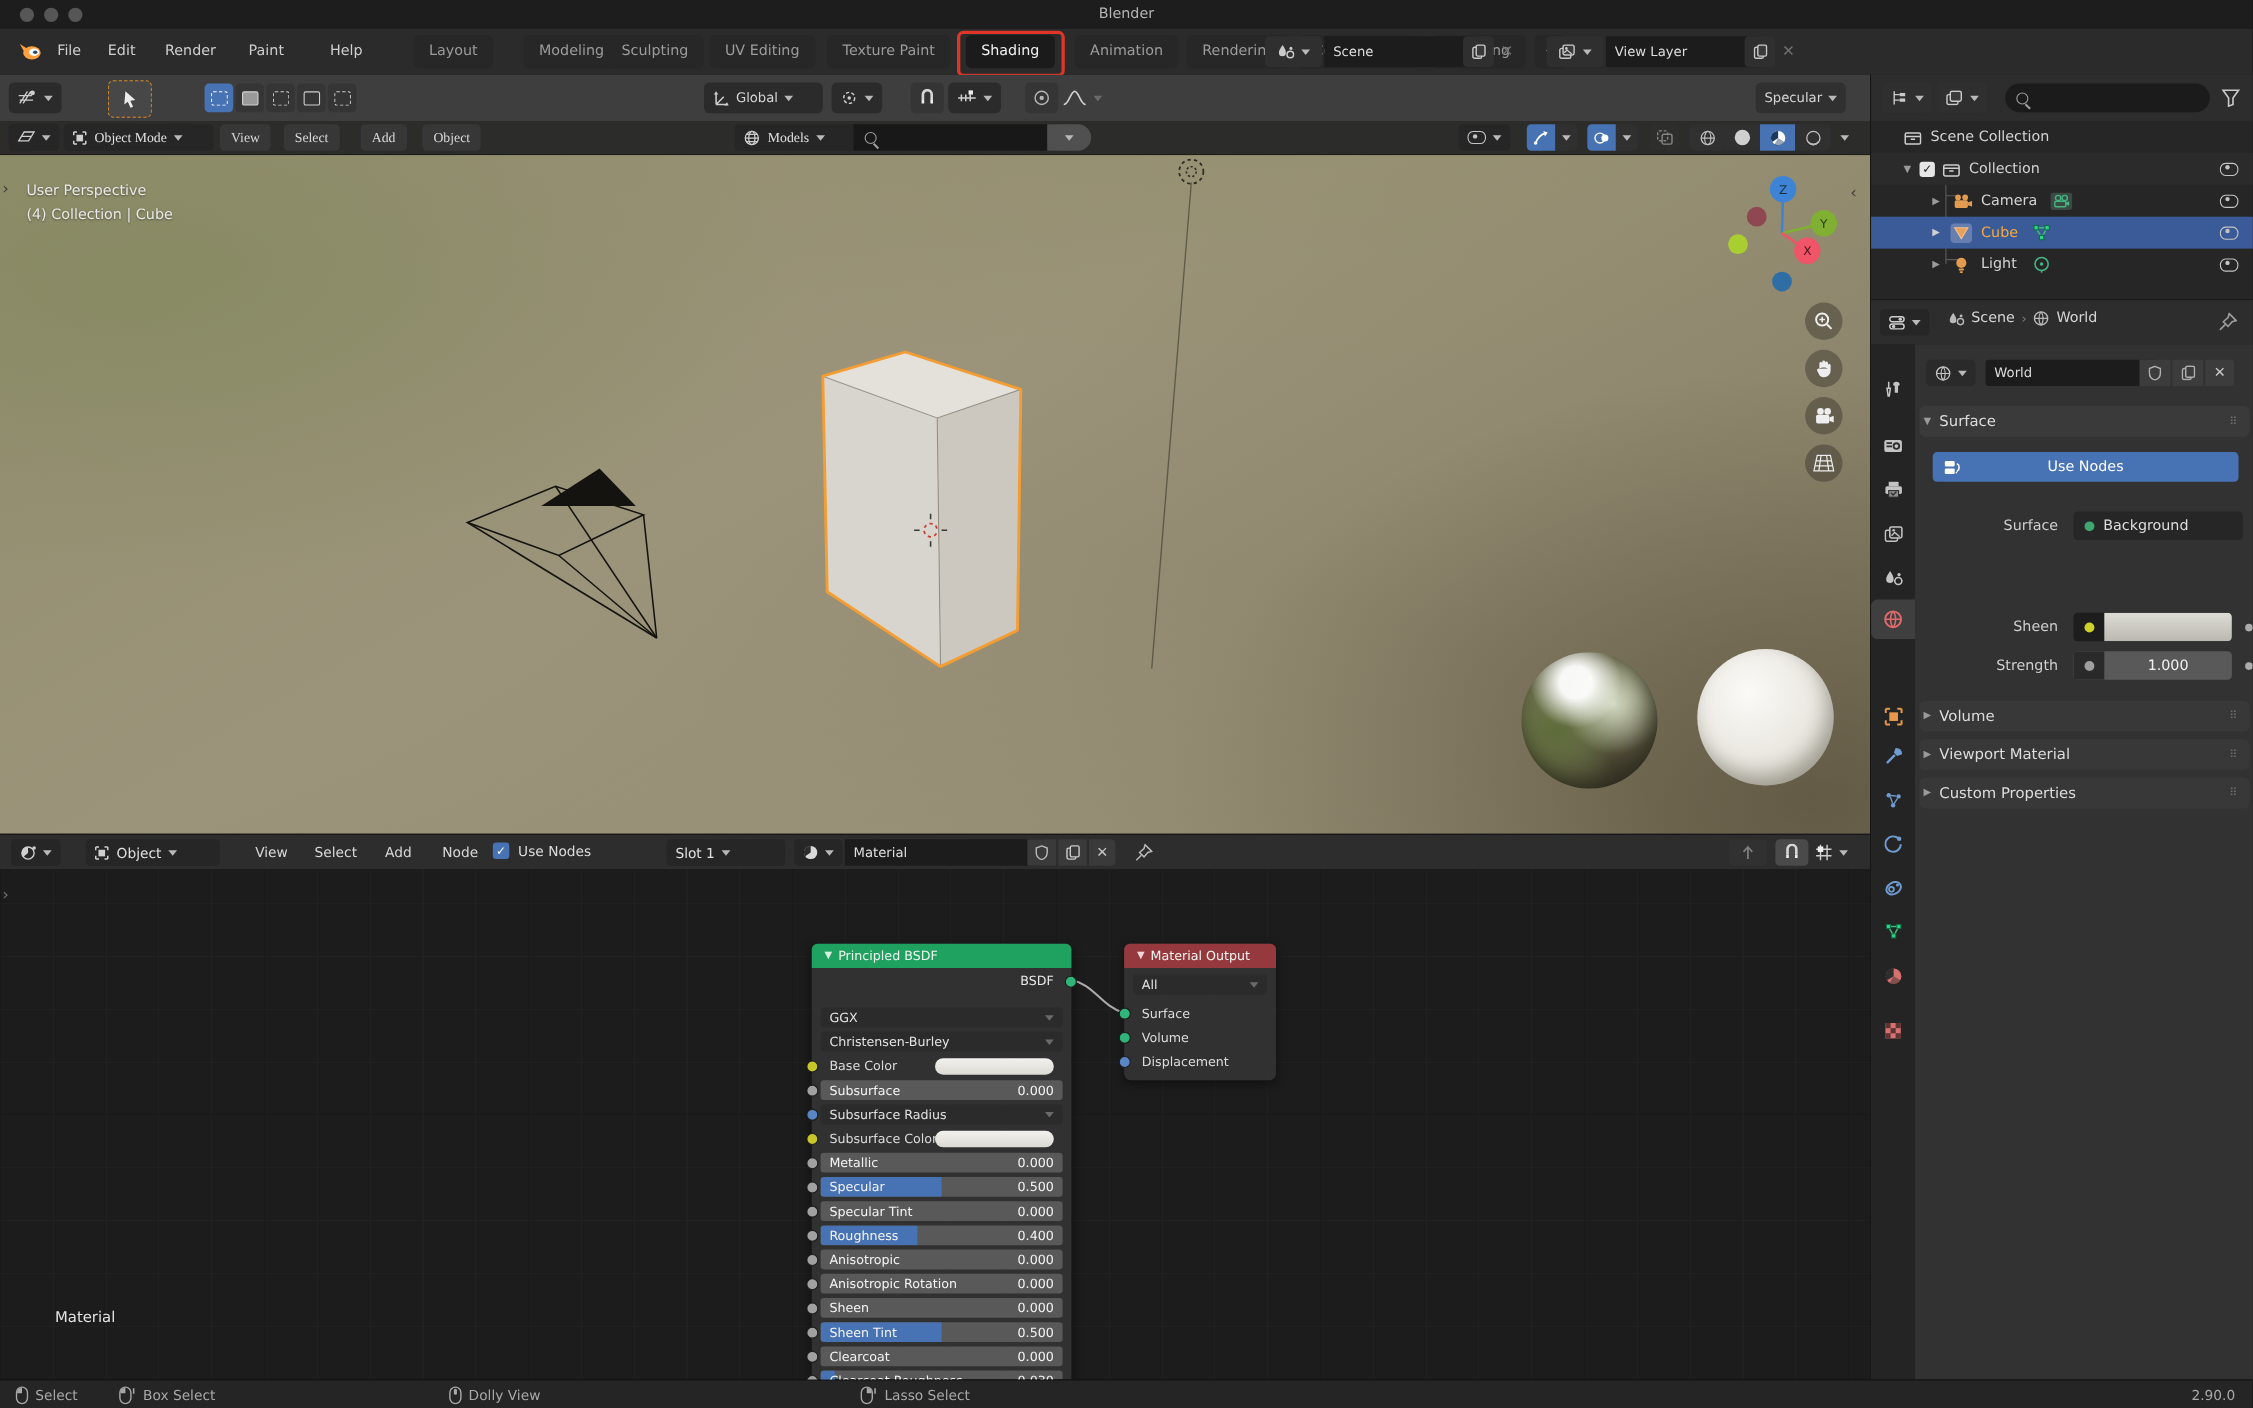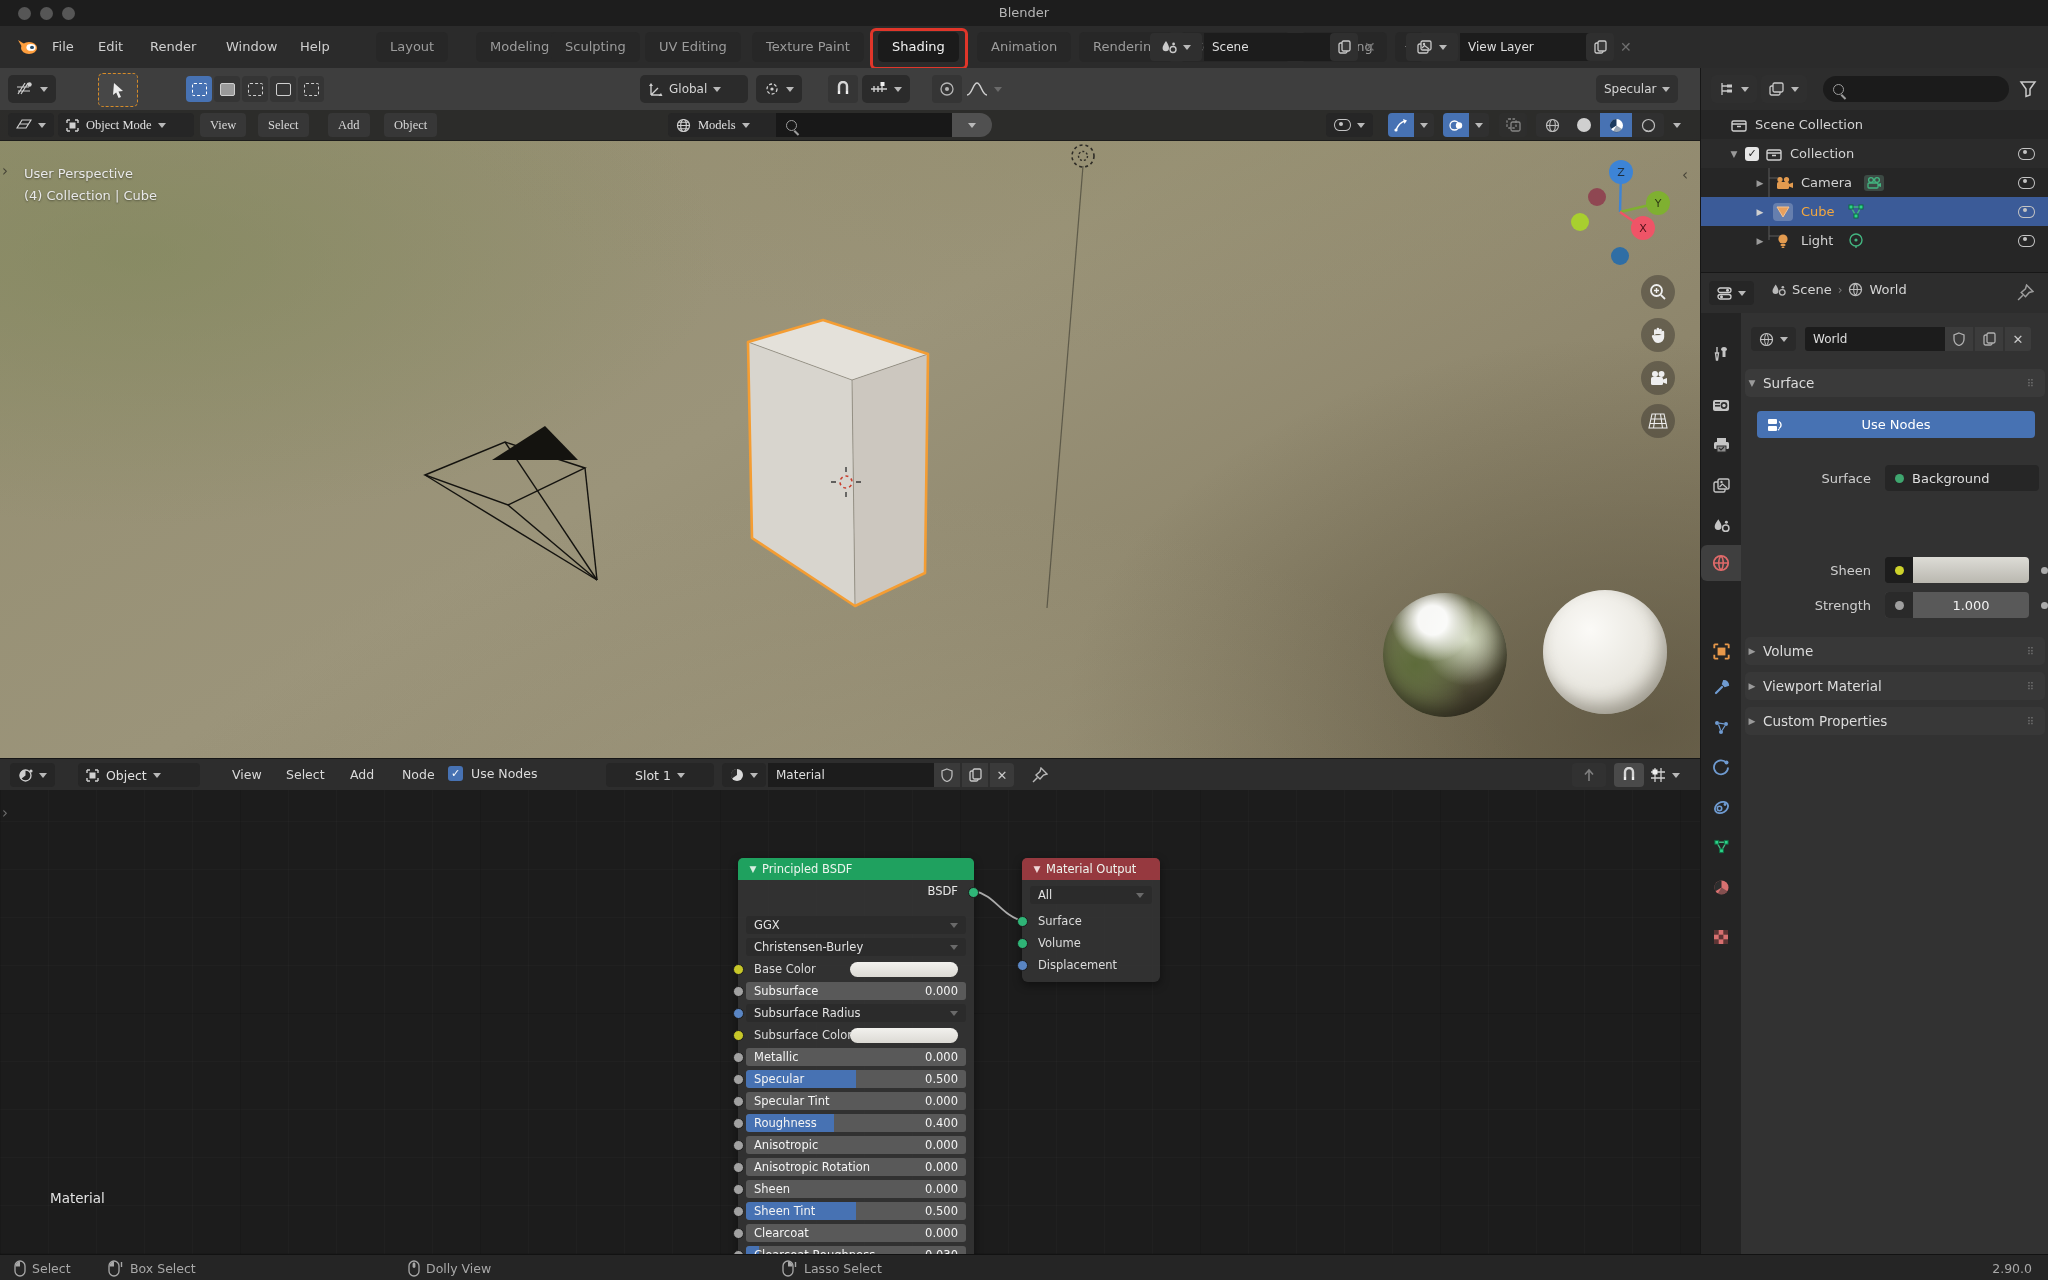--- a/index.html
+++ b/index.html
@@ -105,21 +105,21 @@
 <div id="menubar" class="abs">
   <svg class="abs" style="left:16px;top:10px" width="24" height="22" viewBox="0 0 24 22">
     <ellipse cx="13" cy="12" rx="8" ry="6" fill="#ff9f3e"></ellipse>
     <ellipse cx="15" cy="11.4" rx="4.6" ry="3.4" fill="#fff"></ellipse>
     <ellipse cx="16" cy="11.4" rx="2" ry="1.6" fill="#2a4d69"></ellipse>
     <path d="M2 4 L10 9 L6 11 Z" fill="#ff9f3e"></path>
   </svg>
   <span class="menu-item" style="left:44px">File</span>
   <span class="menu-item" style="left:90px">Edit</span>
   <span class="menu-item" style="left:142px">Render</span>
-  <span class="menu-item" style="left:218px">Window</span>
+  <span class="menu-item" style="left:218px">Paint</span>
   <span class="menu-item" style="left:292px">Help</span>
 
   <span class="wtab" style="left:376px">Layout</span>
   <span class="wtab" style="left:476px">Modeling</span>
   <span class="wtab" style="left:551px">Sculpting</span>
   <span class="wtab" style="left:645px">UV Editing</span>
   <span class="wtab" style="left:752px">Texture Paint</span>
   <span class="wtab active" style="left:878px">Shading</span>
   <div id="tab-highlight" class="abs" style="left:870px;top:2px;width:92px;height:36px"></div>
   <span class="wtab" style="left:977px">Animation</span>
@@ -539,21 +539,21 @@
     <span class="cv"></span>
   </span>
   <span class="hd-menu" style="left:222px;top:4px;background:transparent">View</span>
   <span class="hd-menu" style="left:276px;top:4px;background:transparent">Select</span>
   <span class="hd-menu" style="left:340px;top:4px;background:transparent">Add</span>
   <span class="hd-menu" style="left:392px;top:4px;background:transparent">Node</span>
   <span class="abs row" style="left:448px;top:7px">
     <span style="width:15px;height:15px;background:#4772b3;border-radius:3px;color:#fff;font-size:11px;line-height:15px;text-align:center;font-weight:bold">✓</span>
     <span style="margin-left:8px;color:#dcdcdc;font-size:12.5px">Use Nodes</span>
   </span>
-  <span class="hd-drop" style="left:606px;top:4px;width:92px;justify-content:center">
+  <span class="hd-drop" style="left:606px;top:4px;width:92px;justify-content:flex-start">
     <span>Slot 1</span>
       <span class="cv"></span>
   </span>
   <span class="hd-drop" style="left:722px;top:4px">
     <svg width="14" height="14" viewBox="0 0 14 14">
         <circle cx="7" cy="7" r="6" fill="#d9d9d9"></circle>
         <path d="M7 1 A6 6 0 0 0 2 10.5 L7 7Z" fill="#2c2c2c"></path>
       </svg>
     <span class="cv"></span>
   </span>

